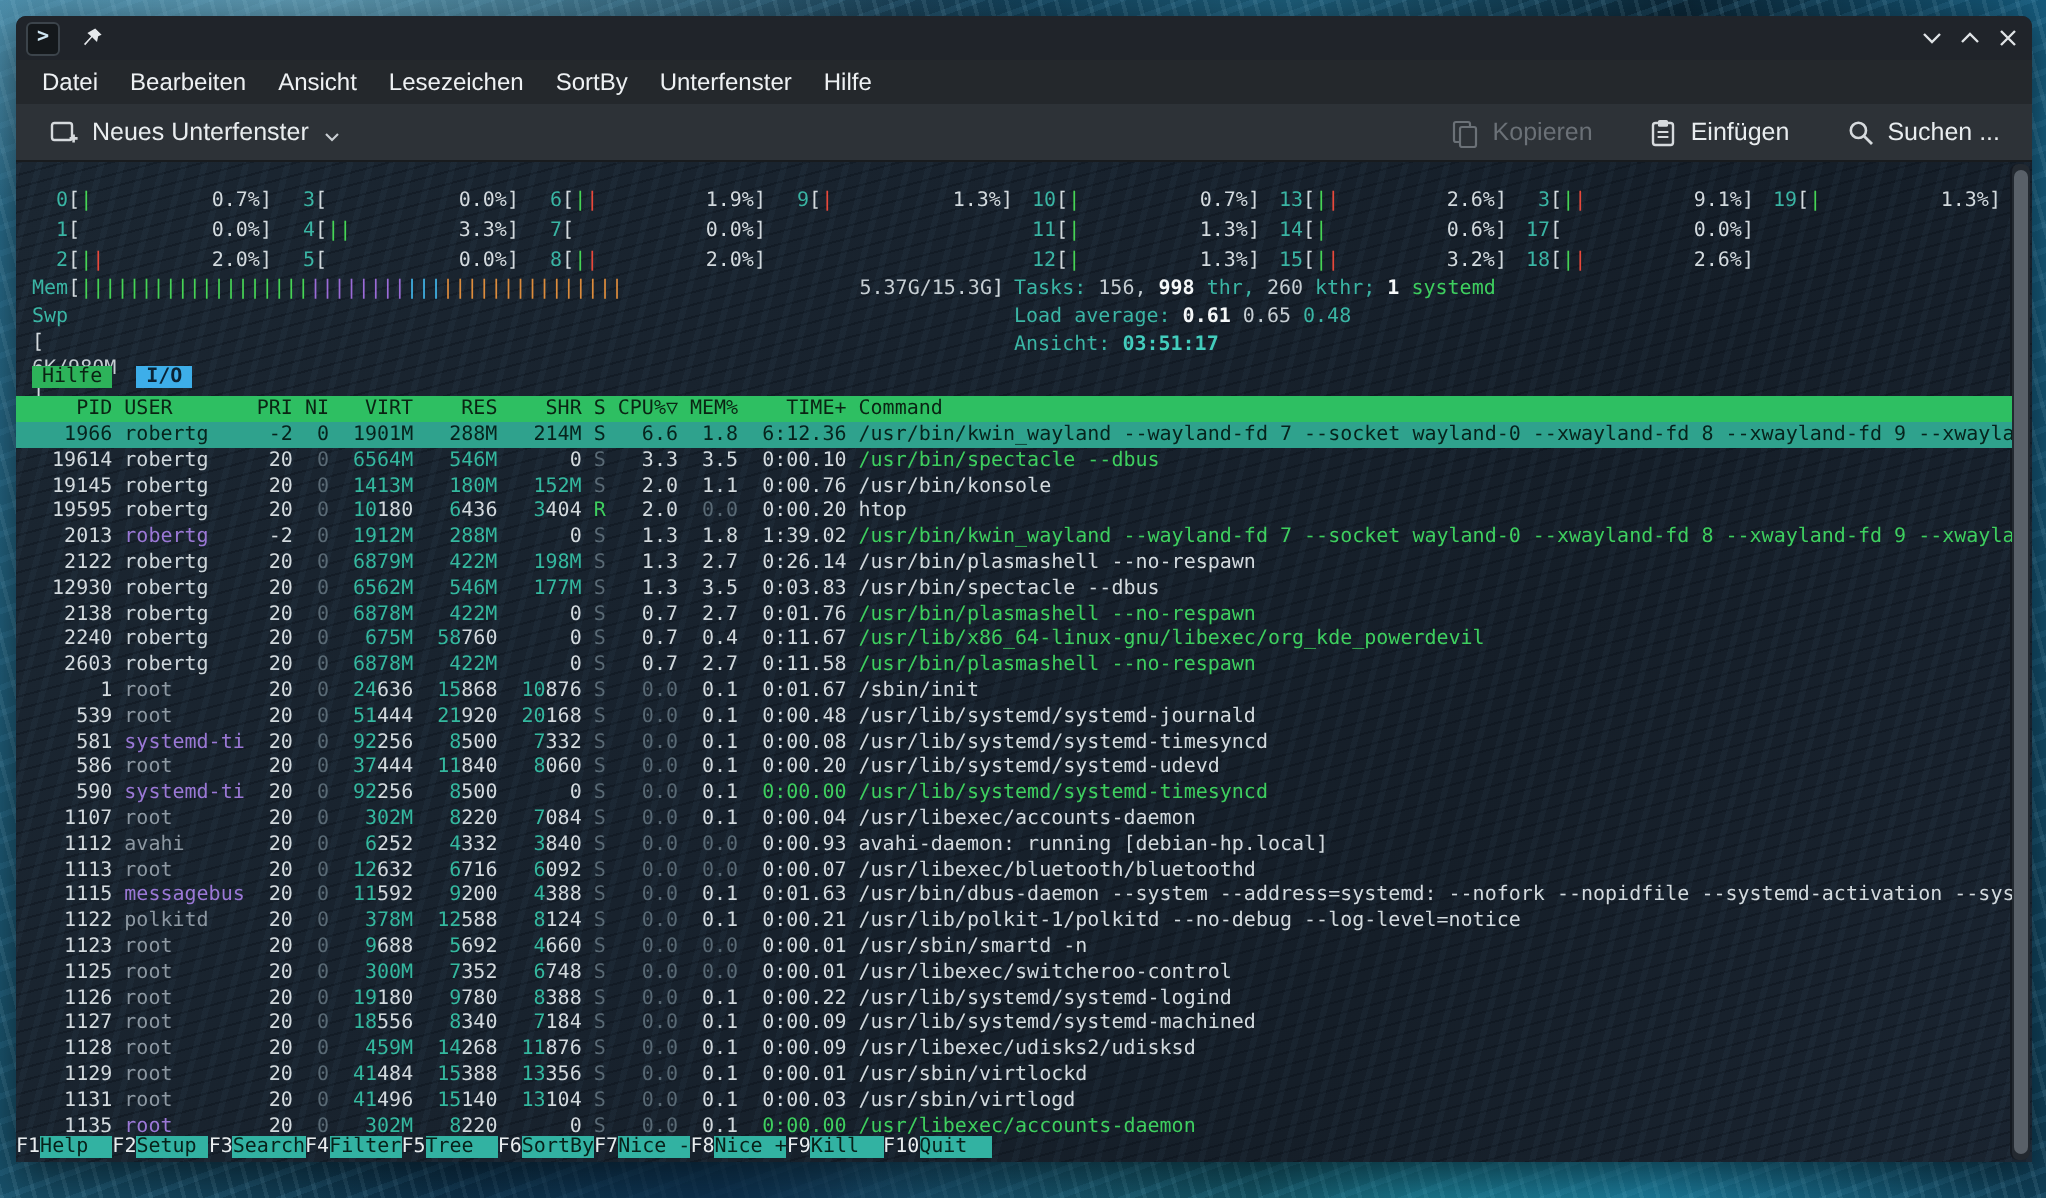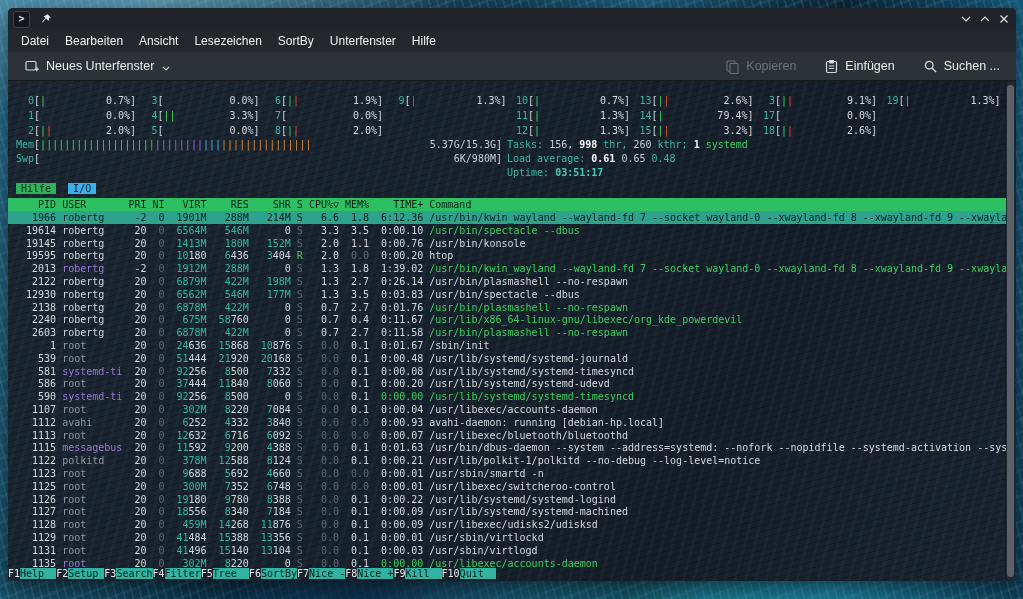--- a/index.html
+++ b/index.html
@@ -174,32 +174,32 @@
       <div class="meter" style="left: 131.5px; top: 28px; width: 120px;"><span class="c-lbl" style="display: inline-block; width: 3ch; text-align: right;">4</span><span class="c-wht">[</span><span class="bar-g">|</span><span class="bar-g">|</span><span class="m-sp"></span><span class="c-wht">3.3%</span><span class="c-wht">]</span></div>
       <div class="meter" style="left: 131.5px; top: 43px; width: 120px;"><span class="c-lbl" style="display: inline-block; width: 3ch; text-align: right;">5</span><span class="c-wht">[</span><span class="m-sp"></span><span class="c-wht">0.0%</span><span class="c-wht">]</span></div>
       <div class="meter" style="left: 255px; top: 13px; width: 120px;"><span class="c-lbl" style="display: inline-block; width: 3ch; text-align: right;">6</span><span class="c-wht">[</span><span class="bar-g">|</span><span class="bar-r">|</span><span class="m-sp"></span><span class="c-wht">1.9%</span><span class="c-wht">]</span></div>
       <div class="meter" style="left: 255px; top: 28px; width: 120px;"><span class="c-lbl" style="display: inline-block; width: 3ch; text-align: right;">7</span><span class="c-wht">[</span><span class="m-sp"></span><span class="c-wht">0.0%</span><span class="c-wht">]</span></div>
       <div class="meter" style="left: 255px; top: 43px; width: 120px;"><span class="c-lbl" style="display: inline-block; width: 3ch; text-align: right;">8</span><span class="c-wht">[</span><span class="bar-g">|</span><span class="bar-r">|</span><span class="m-sp"></span><span class="c-wht">2.0%</span><span class="c-wht">]</span></div>
       <div class="meter" style="left: 378.5px; top: 13px; width: 120px;"><span class="c-lbl" style="display: inline-block; width: 3ch; text-align: right;">9</span><span class="c-wht">[</span><span class="bar-r">|</span><span class="m-sp"></span><span class="c-wht">1.3%</span><span class="c-wht">]</span></div>
       <div class="meter" style="left: 502px; top: 13px; width: 120px;"><span class="c-lbl" style="display: inline-block; width: 3ch; text-align: right;">10</span><span class="c-wht">[</span><span class="bar-g">|</span><span class="m-sp"></span><span class="c-wht">0.7%</span><span class="c-wht">]</span></div>
       <div class="meter" style="left: 502px; top: 28px; width: 120px;"><span class="c-lbl" style="display: inline-block; width: 3ch; text-align: right;">11</span><span class="c-wht">[</span><span class="bar-g">|</span><span class="m-sp"></span><span class="c-wht">1.3%</span><span class="c-wht">]</span></div>
       <div class="meter" style="left: 502px; top: 43px; width: 120px;"><span class="c-lbl" style="display: inline-block; width: 3ch; text-align: right;">12</span><span class="c-wht">[</span><span class="bar-g">|</span><span class="m-sp"></span><span class="c-wht">1.3%</span><span class="c-wht">]</span></div>
       <div class="meter" style="left: 625.5px; top: 13px; width: 120px;"><span class="c-lbl" style="display: inline-block; width: 3ch; text-align: right;">13</span><span class="c-wht">[</span><span class="bar-g">|</span><span class="bar-r">|</span><span class="m-sp"></span><span class="c-wht">2.6%</span><span class="c-wht">]</span></div>
-      <div class="meter" style="left: 625.5px; top: 28px; width: 120px;"><span class="c-lbl" style="display: inline-block; width: 3ch; text-align: right;">14</span><span class="c-wht">[</span><span class="bar-g">|</span><span class="m-sp"></span><span class="c-wht">79.4%</span><span class="c-wht">]</span></div>
+      <div class="meter" style="left: 625.5px; top: 28px; width: 120px;"><span class="c-lbl" style="display: inline-block; width: 3ch; text-align: right;">14</span><span class="c-wht">[</span><span class="bar-g">|</span><span class="m-sp"></span><span class="c-wht">0.6%</span><span class="c-wht">]</span></div>
       <div class="meter" style="left: 625.5px; top: 43px; width: 120px;"><span class="c-lbl" style="display: inline-block; width: 3ch; text-align: right;">15</span><span class="c-wht">[</span><span class="bar-g">|</span><span class="bar-r">|</span><span class="m-sp"></span><span class="c-wht">3.2%</span><span class="c-wht">]</span></div>
       <div class="meter" style="left: 749px; top: 13px; width: 120px;"><span class="c-lbl" style="display: inline-block; width: 3ch; text-align: right;">3</span><span class="c-wht">[</span><span class="bar-g">|</span><span class="bar-r">|</span><span class="m-sp"></span><span class="c-wht">9.1%</span><span class="c-wht">]</span></div>
       <div class="meter" style="left: 749px; top: 28px; width: 120px;"><span class="c-lbl" style="display: inline-block; width: 3ch; text-align: right;">17</span><span class="c-wht">[</span><span class="m-sp"></span><span class="c-wht">0.0%</span><span class="c-wht">]</span></div>
       <div class="meter" style="left: 749px; top: 43px; width: 120px;"><span class="c-lbl" style="display: inline-block; width: 3ch; text-align: right;">18</span><span class="c-wht">[</span><span class="bar-g">|</span><span class="bar-r">|</span><span class="m-sp"></span><span class="c-wht">2.6%</span><span class="c-wht">]</span></div>
       <div class="meter" style="left: 872.5px; top: 13px; width: 120px;"><span class="c-lbl" style="display: inline-block; width: 3ch; text-align: right;">19</span><span class="c-wht">[</span><span class="bar-g">|</span><span class="m-sp"></span><span class="c-wht">1.3%</span><span class="c-wht">]</span></div>
       <div class="meter" style="left: 8px; top: 57px; width: 486px;"><span class="c-lbl">Mem</span><span class="c-wht">[</span><span class="bar-g">|</span><span class="bar-g">|</span><span class="bar-g">|</span><span class="bar-g">|</span><span class="bar-g">|</span><span class="bar-g">|</span><span class="bar-g">|</span><span class="bar-g">|</span><span class="bar-g">|</span><span class="bar-g">|</span><span class="bar-g">|</span><span class="bar-g">|</span><span class="bar-g">|</span><span class="bar-g">|</span><span class="bar-g">|</span><span class="bar-g">|</span><span class="bar-g">|</span><span class="bar-g">|</span><span class="bar-g">|</span><span class="bar-p">|</span><span class="bar-p">|</span><span class="bar-p">|</span><span class="bar-p">|</span><span class="bar-p">|</span><span class="bar-p">|</span><span class="bar-p">|</span><span class="bar-p">|</span><span class="bar-b">|</span><span class="bar-b">|</span><span class="bar-b">|</span><span class="bar-o">|</span><span class="bar-o">|</span><span class="bar-o">|</span><span class="bar-o">|</span><span class="bar-o">|</span><span class="bar-o">|</span><span class="bar-o">|</span><span class="bar-o">|</span><span class="bar-o">|</span><span class="bar-o">|</span><span class="bar-o">|</span><span class="bar-o">|</span><span class="bar-o">|</span><span class="bar-o">|</span><span class="bar-o">|</span><span class="m-sp"></span><span class="c-txt">5.37G/15.3G</span><span class="c-wht">]</span></div>
-      <div class="meter" style="left: 8px; top: 71px; width: 486px;"><span class="c-lbl">Swp</span><span class="c-wht">[</span><span class="m-sp"></span><span class="c-txt">6K/980M</span><span class="c-wht">]</span></div>
+      <div class="meter" style="left: 8px; top: 71px; width: 486px; flex-direction: column;"><span class="c-lbl">Swp</span><span class="c-wht">[</span><span class="m-sp"></span><span class="c-txt">6K/980M</span><span class="c-wht">]</span></div>
       <div class="ln" style="left: 499px; top: 57px;"><span class="c-lbl">Tasks: </span><span class="c-txt">156, </span><span class="c-bold">998</span><span class="c-lbl"> thr, </span><span class="c-txt">260</span><span class="c-lbl"> kthr; </span><span class="c-bold">1</span><span class="c-grn"> systemd</span></div>
       <div class="ln" style="left: 499px; top: 71px;"><span class="c-lbl">Load average: </span><span class="c-bold">0.61 </span><span class="c-txt">0.65 </span><span class="c-lbl">0.48</span></div>
-      <div class="ln" style="left: 499px; top: 85px;"><span class="c-lbl">Uptime: </span><span class="c-lblb">03:51:17</span></div>
-      <div class="ln" style="left: 8px; top: 101px;"><span class="tab" style="margin-right: 12px;">Hilfe</span><span class="tab io" style="margin-right: 12px;">I/O</span></div>
+      <div class="ln" style="left: 499px; top: 85px;"><span class="c-lbl">Ansicht: </span><span class="c-lblb">03:51:17</span></div>
+      <div class="ln" style="left: 8px; top: 101px;"><span class="tab" style="margin-right: 12px;">Hilfe</span><span class="tab io" style="margin-right: 12px; font-weight: bold;">I/O</span></div>
       <div class="hline" style="top: 117px;"><span style="display: inline-block; vertical-align: top; white-space: pre; text-align: right; width: 7ch; margin-right: 1ch;">PID</span><span style="display: inline-block; vertical-align: top; white-space: pre; text-align: left; width: 10ch; margin-right: 1ch;">USER</span><span style="display: inline-block; vertical-align: top; white-space: pre; text-align: right; width: 3ch; margin-right: 1ch;">PRI</span><span style="display: inline-block; vertical-align: top; white-space: pre; text-align: right; width: 2ch; margin-right: 1ch;">NI</span><span style="display: inline-block; vertical-align: top; white-space: pre; text-align: right; width: 6ch; margin-right: 1ch;">VIRT</span><span style="display: inline-block; vertical-align: top; white-space: pre; text-align: right; width: 6ch; margin-right: 1ch;">RES</span><span style="display: inline-block; vertical-align: top; white-space: pre; text-align: right; width: 6ch; margin-right: 1ch;">SHR</span><span style="display: inline-block; vertical-align: top; white-space: pre; text-align: left; width: 1ch; margin-right: 1ch;">S</span><span style="display: inline-block; vertical-align: top; white-space: pre; text-align: right; width: 5ch; margin-right: 1ch;">CPU%▽</span><span style="display: inline-block; vertical-align: top; white-space: pre; text-align: right; width: 4ch; margin-right: 1ch;">MEM%</span><span style="display: inline-block; vertical-align: top; white-space: pre; text-align: right; width: 8ch; margin-right: 1ch;">TIME+</span><span style="display: inline-block; vertical-align: top; white-space: pre; text-align: left; margin-right: 1ch;">Command</span></div>
       <div class="prow sel" style="top: 130px;"><span style="display: inline-block; vertical-align: top; white-space: pre; text-align: right; width: 7ch; margin-right: 1ch;"><span class="c-wht">1966</span></span><span style="display: inline-block; vertical-align: top; white-space: pre; text-align: left; width: 10ch; margin-right: 1ch;"><span class="c-usr">robertg</span></span><span style="display: inline-block; vertical-align: top; white-space: pre; text-align: right; width: 3ch; margin-right: 1ch;"><span class="c-wht">-2</span></span><span style="display: inline-block; vertical-align: top; white-space: pre; text-align: right; width: 2ch; margin-right: 1ch;"><span class="c-dim">0</span></span><span style="display: inline-block; vertical-align: top; white-space: pre; text-align: right; width: 6ch; margin-right: 1ch;"><span class="c-teal">1901M</span></span><span style="display: inline-block; vertical-align: top; white-space: pre; text-align: right; width: 6ch; margin-right: 1ch;"><span class="c-teal">288M</span></span><span style="display: inline-block; vertical-align: top; white-space: pre; text-align: right; width: 6ch; margin-right: 1ch;"><span class="c-teal">214M</span></span><span style="display: inline-block; vertical-align: top; white-space: pre; text-align: left; width: 1ch; margin-right: 1ch;"><span class="c-dim">S</span></span><span style="display: inline-block; vertical-align: top; white-space: pre; text-align: right; width: 5ch; margin-right: 1ch;"><span class="c-wht">6.6</span></span><span style="display: inline-block; vertical-align: top; white-space: pre; text-align: right; width: 4ch; margin-right: 1ch;"><span class="c-wht">1.8</span></span><span style="display: inline-block; vertical-align: top; white-space: pre; text-align: right; width: 8ch; margin-right: 1ch;"><span class="c-wht">6:12.36</span></span><span style="display: inline-block; vertical-align: top; white-space: pre; text-align: left; margin-right: 0px;"><span class="c-wht">/usr/bin/kwin_wayland --wayland-fd 7 --socket wayland-0 --xwayland-fd 8 --xwayland-fd 9 --xwayland</span></span></div>
       <div class="prow" style="top: 142.8px;"><span style="display: inline-block; vertical-align: top; white-space: pre; text-align: right; width: 7ch; margin-right: 1ch;"><span class="c-wht">19614</span></span><span style="display: inline-block; vertical-align: top; white-space: pre; text-align: left; width: 10ch; margin-right: 1ch;"><span class="c-usr">robertg</span></span><span style="display: inline-block; vertical-align: top; white-space: pre; text-align: right; width: 3ch; margin-right: 1ch;"><span class="c-wht">20</span></span><span style="display: inline-block; vertical-align: top; white-space: pre; text-align: right; width: 2ch; margin-right: 1ch;"><span class="c-dim">0</span></span><span style="display: inline-block; vertical-align: top; white-space: pre; text-align: right; width: 6ch; margin-right: 1ch;"><span class="c-teal">6564M</span></span><span style="display: inline-block; vertical-align: top; white-space: pre; text-align: right; width: 6ch; margin-right: 1ch;"><span class="c-teal">546M</span></span><span style="display: inline-block; vertical-align: top; white-space: pre; text-align: right; width: 6ch; margin-right: 1ch;"><span class="c-wht">0</span></span><span style="display: inline-block; vertical-align: top; white-space: pre; text-align: left; width: 1ch; margin-right: 1ch;"><span class="c-dim">S</span></span><span style="display: inline-block; vertical-align: top; white-space: pre; text-align: right; width: 5ch; margin-right: 1ch;"><span class="c-wht">3.3</span></span><span style="display: inline-block; vertical-align: top; white-space: pre; text-align: right; width: 4ch; margin-right: 1ch;"><span class="c-wht">3.5</span></span><span style="display: inline-block; vertical-align: top; white-space: pre; text-align: right; width: 8ch; margin-right: 1ch;"><span class="c-wht">0:00.10</span></span><span style="display: inline-block; vertical-align: top; white-space: pre; text-align: left; margin-right: 0px;"><span class="c-grn">/usr/bin/spectacle --dbus</span></span></div>
       <div class="prow" style="top: 155.6px;"><span style="display: inline-block; vertical-align: top; white-space: pre; text-align: right; width: 7ch; margin-right: 1ch;"><span class="c-wht">19145</span></span><span style="display: inline-block; vertical-align: top; white-space: pre; text-align: left; width: 10ch; margin-right: 1ch;"><span class="c-usr">robertg</span></span><span style="display: inline-block; vertical-align: top; white-space: pre; text-align: right; width: 3ch; margin-right: 1ch;"><span class="c-wht">20</span></span><span style="display: inline-block; vertical-align: top; white-space: pre; text-align: right; width: 2ch; margin-right: 1ch;"><span class="c-dim">0</span></span><span style="display: inline-block; vertical-align: top; white-space: pre; text-align: right; width: 6ch; margin-right: 1ch;"><span class="c-teal">1413M</span></span><span style="display: inline-block; vertical-align: top; white-space: pre; text-align: right; width: 6ch; margin-right: 1ch;"><span class="c-teal">180M</span></span><span style="display: inline-block; vertical-align: top; white-space: pre; text-align: right; width: 6ch; margin-right: 1ch;"><span class="c-teal">152M</span></span><span style="display: inline-block; vertical-align: top; white-space: pre; text-align: left; width: 1ch; margin-right: 1ch;"><span class="c-dim">S</span></span><span style="display: inline-block; vertical-align: top; white-space: pre; text-align: right; width: 5ch; margin-right: 1ch;"><span class="c-wht">2.0</span></span><span style="display: inline-block; vertical-align: top; white-space: pre; text-align: right; width: 4ch; margin-right: 1ch;"><span class="c-wht">1.1</span></span><span style="display: inline-block; vertical-align: top; white-space: pre; text-align: right; width: 8ch; margin-right: 1ch;"><span class="c-wht">0:00.76</span></span><span style="display: inline-block; vertical-align: top; white-space: pre; text-align: left; margin-right: 0px;"><span class="c-wht">/usr/bin/konsole</span></span></div>
       <div class="prow" style="top: 168.4px;"><span style="display: inline-block; vertical-align: top; white-space: pre; text-align: right; width: 7ch; margin-right: 1ch;"><span class="c-wht">19595</span></span><span style="display: inline-block; vertical-align: top; white-space: pre; text-align: left; width: 10ch; margin-right: 1ch;"><span class="c-usr">robertg</span></span><span style="display: inline-block; vertical-align: top; white-space: pre; text-align: right; width: 3ch; margin-right: 1ch;"><span class="c-wht">20</span></span><span style="display: inline-block; vertical-align: top; white-space: pre; text-align: right; width: 2ch; margin-right: 1ch;"><span class="c-dim">0</span></span><span style="display: inline-block; vertical-align: top; white-space: pre; text-align: right; width: 6ch; margin-right: 1ch;"><span class="c-teal">10</span><span class="c-wht">180</span></span><span style="display: inline-block; vertical-align: top; white-space: pre; text-align: right; width: 6ch; margin-right: 1ch;"><span class="c-teal">6</span><span class="c-wht">436</span></span><span style="display: inline-block; vertical-align: top; white-space: pre; text-align: right; width: 6ch; margin-right: 1ch;"><span class="c-teal">3</span><span class="c-wht">404</span></span><span style="display: inline-block; vertical-align: top; white-space: pre; text-align: left; width: 1ch; margin-right: 1ch;"><span class="c-grn">R</span></span><span style="display: inline-block; vertical-align: top; white-space: pre; text-align: right; width: 5ch; margin-right: 1ch;"><span class="c-wht">2.0</span></span><span style="display: inline-block; vertical-align: top; white-space: pre; text-align: right; width: 4ch; margin-right: 1ch;"><span class="c-dim">0.0</span></span><span style="display: inline-block; vertical-align: top; white-space: pre; text-align: right; width: 8ch; margin-right: 1ch;"><span class="c-wht">0:00.20</span></span><span style="display: inline-block; vertical-align: top; white-space: pre; text-align: left; margin-right: 0px;"><span class="c-wht">htop</span></span></div>
       <div class="prow" style="top: 181.2px;"><span style="display: inline-block; vertical-align: top; white-space: pre; text-align: right; width: 7ch; margin-right: 1ch;"><span class="c-wht">2013</span></span><span style="display: inline-block; vertical-align: top; white-space: pre; text-align: left; width: 10ch; margin-right: 1ch;"><span class="c-pur">robertg</span></span><span style="display: inline-block; vertical-align: top; white-space: pre; text-align: right; width: 3ch; margin-right: 1ch;"><span class="c-wht">-2</span></span><span style="display: inline-block; vertical-align: top; white-space: pre; text-align: right; width: 2ch; margin-right: 1ch;"><span class="c-dim">0</span></span><span style="display: inline-block; vertical-align: top; white-space: pre; text-align: right; width: 6ch; margin-right: 1ch;"><span class="c-teal">1912M</span></span><span style="display: inline-block; vertical-align: top; white-space: pre; text-align: right; width: 6ch; margin-right: 1ch;"><span class="c-teal">288M</span></span><span style="display: inline-block; vertical-align: top; white-space: pre; text-align: right; width: 6ch; margin-right: 1ch;"><span class="c-wht">0</span></span><span style="display: inline-block; vertical-align: top; white-space: pre; text-align: left; width: 1ch; margin-right: 1ch;"><span class="c-dim">S</span></span><span style="display: inline-block; vertical-align: top; white-space: pre; text-align: right; width: 5ch; margin-right: 1ch;"><span class="c-wht">1.3</span></span><span style="display: inline-block; vertical-align: top; white-space: pre; text-align: right; width: 4ch; margin-right: 1ch;"><span class="c-wht">1.8</span></span><span style="display: inline-block; vertical-align: top; white-space: pre; text-align: right; width: 8ch; margin-right: 1ch;"><span class="c-wht">1:39.02</span></span><span style="display: inline-block; vertical-align: top; white-space: pre; text-align: left; margin-right: 0px;"><span class="c-grn">/usr/bin/kwin_wayland --wayland-fd 7 --socket wayland-0 --xwayland-fd 8 --xwayland-fd 9 --xwayland</span></span></div>
       <div class="prow" style="top: 194px;"><span style="display: inline-block; vertical-align: top; white-space: pre; text-align: right; width: 7ch; margin-right: 1ch;"><span class="c-wht">2122</span></span><span style="display: inline-block; vertical-align: top; white-space: pre; text-align: left; width: 10ch; margin-right: 1ch;"><span class="c-usr">robertg</span></span><span style="display: inline-block; vertical-align: top; white-space: pre; text-align: right; width: 3ch; margin-right: 1ch;"><span class="c-wht">20</span></span><span style="display: inline-block; vertical-align: top; white-space: pre; text-align: right; width: 2ch; margin-right: 1ch;"><span class="c-dim">0</span></span><span style="display: inline-block; vertical-align: top; white-space: pre; text-align: right; width: 6ch; margin-right: 1ch;"><span class="c-teal">6879M</span></span><span style="display: inline-block; vertical-align: top; white-space: pre; text-align: right; width: 6ch; margin-right: 1ch;"><span class="c-teal">422M</span></span><span style="display: inline-block; vertical-align: top; white-space: pre; text-align: right; width: 6ch; margin-right: 1ch;"><span class="c-teal">198M</span></span><span style="display: inline-block; vertical-align: top; white-space: pre; text-align: left; width: 1ch; margin-right: 1ch;"><span class="c-dim">S</span></span><span style="display: inline-block; vertical-align: top; white-space: pre; text-align: right; width: 5ch; margin-right: 1ch;"><span class="c-wht">1.3</span></span><span style="display: inline-block; vertical-align: top; white-space: pre; text-align: right; width: 4ch; margin-right: 1ch;"><span class="c-wht">2.7</span></span><span style="display: inline-block; vertical-align: top; white-space: pre; text-align: right; width: 8ch; margin-right: 1ch;"><span class="c-wht">0:26.14</span></span><span style="display: inline-block; vertical-align: top; white-space: pre; text-align: left; margin-right: 0px;"><span class="c-wht">/usr/bin/plasmashell --no-respawn</span></span></div>
       <div class="prow" style="top: 206.8px;"><span style="display: inline-block; vertical-align: top; white-space: pre; text-align: right; width: 7ch; margin-right: 1ch;"><span class="c-wht">12930</span></span><span style="display: inline-block; vertical-align: top; white-space: pre; text-align: left; width: 10ch; margin-right: 1ch;"><span class="c-usr">robertg</span></span><span style="display: inline-block; vertical-align: top; white-space: pre; text-align: right; width: 3ch; margin-right: 1ch;"><span class="c-wht">20</span></span><span style="display: inline-block; vertical-align: top; white-space: pre; text-align: right; width: 2ch; margin-right: 1ch;"><span class="c-dim">0</span></span><span style="display: inline-block; vertical-align: top; white-space: pre; text-align: right; width: 6ch; margin-right: 1ch;"><span class="c-teal">6562M</span></span><span style="display: inline-block; vertical-align: top; white-space: pre; text-align: right; width: 6ch; margin-right: 1ch;"><span class="c-teal">546M</span></span><span style="display: inline-block; vertical-align: top; white-space: pre; text-align: right; width: 6ch; margin-right: 1ch;"><span class="c-teal">177M</span></span><span style="display: inline-block; vertical-align: top; white-space: pre; text-align: left; width: 1ch; margin-right: 1ch;"><span class="c-dim">S</span></span><span style="display: inline-block; vertical-align: top; white-space: pre; text-align: right; width: 5ch; margin-right: 1ch;"><span class="c-wht">1.3</span></span><span style="display: inline-block; vertical-align: top; white-space: pre; text-align: right; width: 4ch; margin-right: 1ch;"><span class="c-wht">3.5</span></span><span style="display: inline-block; vertical-align: top; white-space: pre; text-align: right; width: 8ch; margin-right: 1ch;"><span class="c-wht">0:03.83</span></span><span style="display: inline-block; vertical-align: top; white-space: pre; text-align: left; margin-right: 0px;"><span class="c-wht">/usr/bin/spectacle --dbus</span></span></div>
       <div class="prow" style="top: 219.6px;"><span style="display: inline-block; vertical-align: top; white-space: pre; text-align: right; width: 7ch; margin-right: 1ch;"><span class="c-wht">2138</span></span><span style="display: inline-block; vertical-align: top; white-space: pre; text-align: left; width: 10ch; margin-right: 1ch;"><span class="c-usr">robertg</span></span><span style="display: inline-block; vertical-align: top; white-space: pre; text-align: right; width: 3ch; margin-right: 1ch;"><span class="c-wht">20</span></span><span style="display: inline-block; vertical-align: top; white-space: pre; text-align: right; width: 2ch; margin-right: 1ch;"><span class="c-dim">0</span></span><span style="display: inline-block; vertical-align: top; white-space: pre; text-align: right; width: 6ch; margin-right: 1ch;"><span class="c-teal">6878M</span></span><span style="display: inline-block; vertical-align: top; white-space: pre; text-align: right; width: 6ch; margin-right: 1ch;"><span class="c-teal">422M</span></span><span style="display: inline-block; vertical-align: top; white-space: pre; text-align: right; width: 6ch; margin-right: 1ch;"><span class="c-wht">0</span></span><span style="display: inline-block; vertical-align: top; white-space: pre; text-align: left; width: 1ch; margin-right: 1ch;"><span class="c-dim">S</span></span><span style="display: inline-block; vertical-align: top; white-space: pre; text-align: right; width: 5ch; margin-right: 1ch;"><span class="c-wht">0.7</span></span><span style="display: inline-block; vertical-align: top; white-space: pre; text-align: right; width: 4ch; margin-right: 1ch;"><span class="c-wht">2.7</span></span><span style="display: inline-block; vertical-align: top; white-space: pre; text-align: right; width: 8ch; margin-right: 1ch;"><span class="c-wht">0:01.76</span></span><span style="display: inline-block; vertical-align: top; white-space: pre; text-align: left; margin-right: 0px;"><span class="c-grn">/usr/bin/plasmashell --no-respawn</span></span></div>
       <div class="prow" style="top: 232.4px;"><span style="display: inline-block; vertical-align: top; white-space: pre; text-align: right; width: 7ch; margin-right: 1ch;"><span class="c-wht">2240</span></span><span style="display: inline-block; vertical-align: top; white-space: pre; text-align: left; width: 10ch; margin-right: 1ch;"><span class="c-usr">robertg</span></span><span style="display: inline-block; vertical-align: top; white-space: pre; text-align: right; width: 3ch; margin-right: 1ch;"><span class="c-wht">20</span></span><span style="display: inline-block; vertical-align: top; white-space: pre; text-align: right; width: 2ch; margin-right: 1ch;"><span class="c-dim">0</span></span><span style="display: inline-block; vertical-align: top; white-space: pre; text-align: right; width: 6ch; margin-right: 1ch;"><span class="c-teal">675M</span></span><span style="display: inline-block; vertical-align: top; white-space: pre; text-align: right; width: 6ch; margin-right: 1ch;"><span class="c-teal">58</span><span class="c-wht">760</span></span><span style="display: inline-block; vertical-align: top; white-space: pre; text-align: right; width: 6ch; margin-right: 1ch;"><span class="c-wht">0</span></span><span style="display: inline-block; vertical-align: top; white-space: pre; text-align: left; width: 1ch; margin-right: 1ch;"><span class="c-dim">S</span></span><span style="display: inline-block; vertical-align: top; white-space: pre; text-align: right; width: 5ch; margin-right: 1ch;"><span class="c-wht">0.7</span></span><span style="display: inline-block; vertical-align: top; white-space: pre; text-align: right; width: 4ch; margin-right: 1ch;"><span class="c-wht">0.4</span></span><span style="display: inline-block; vertical-align: top; white-space: pre; text-align: right; width: 8ch; margin-right: 1ch;"><span class="c-wht">0:11.67</span></span><span style="display: inline-block; vertical-align: top; white-space: pre; text-align: left; margin-right: 0px;"><span class="c-grn">/usr/lib/x86_64-linux-gnu/libexec/org_kde_powerdevil</span></span></div>

